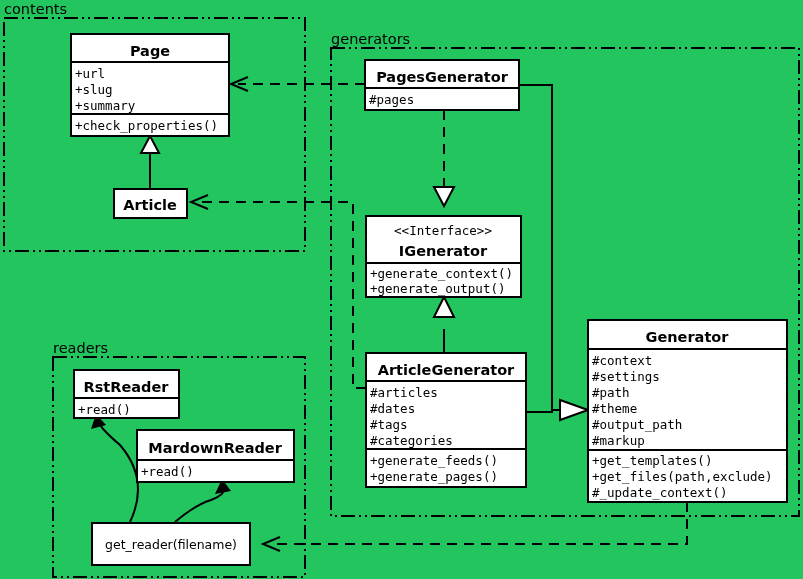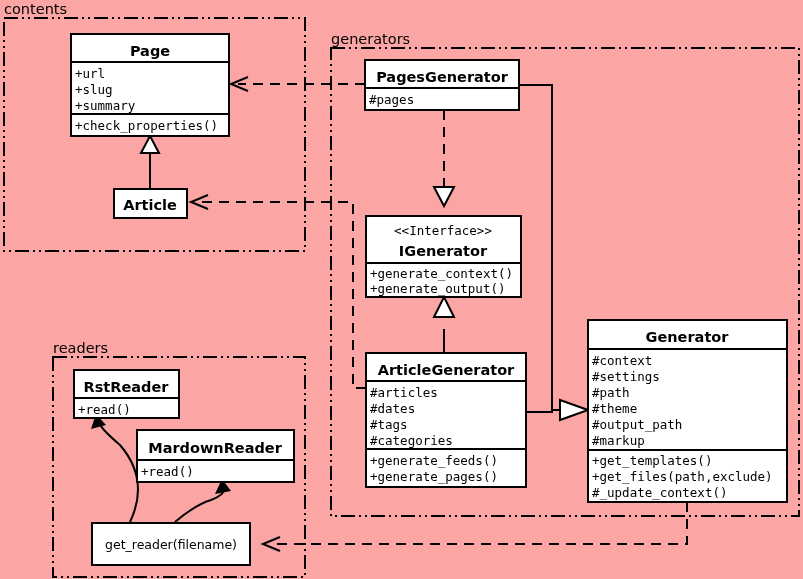--- a/index.html
+++ b/index.html
@@ -1,18 +1,18 @@
 <!DOCTYPE html>
 <html><head>
 <meta charset="utf-8">
 <style>
   html,body{margin:0;padding:0;background:#ffffff;}
   body{width:803px;height:579px;overflow:hidden;
        font-family:"DejaVu Sans",sans-serif;}
-  #stage{position:relative;width:803px;height:579px;background:#fca5a5;}
+  #stage{position:relative;width:803px;height:579px;background:#22c55e;}
   svg#canvas{position:absolute;left:0;top:0;width:803px;height:579px;}
   .pkg-label{font-family:"DejaVu Sans",sans-serif;font-size:14.5px;fill:#000;}
   .cls-title{font-family:"DejaVu Sans",sans-serif;font-size:14.5px;font-weight:bold;fill:#000;text-anchor:middle;}
   .cls-stereo{font-family:"DejaVu Sans Mono",monospace;font-size:12.5px;fill:#000;text-anchor:middle;}
   .cls-member{font-family:"DejaVu Sans Mono",monospace;font-size:12.5px;fill:#000;}
   .fn-label{font-family:"DejaVu Sans",sans-serif;font-size:12.5px;fill:#000;text-anchor:middle;}
   .box{fill:#ffffff;stroke:#000000;stroke-width:2;}
   .sep{stroke:#000000;stroke-width:2;}
   .solid-line{stroke:#000000;stroke-width:2;fill:none;}
   .dashed-line{stroke:#000000;stroke-width:2;fill:none;stroke-dasharray:10 7;}

